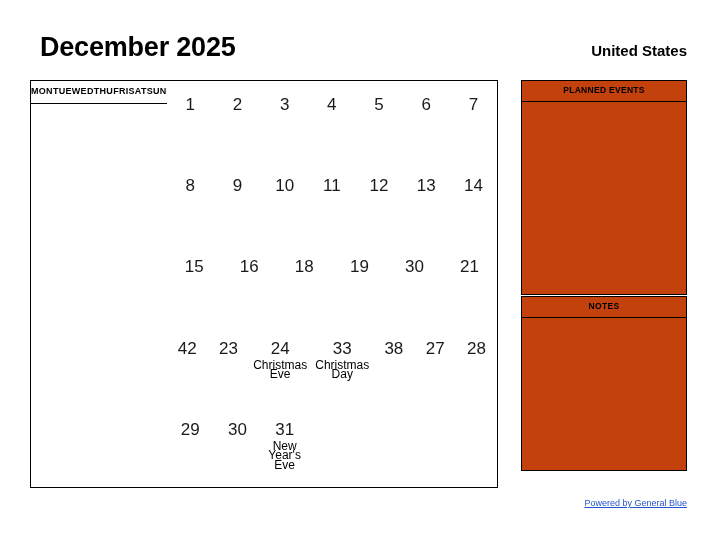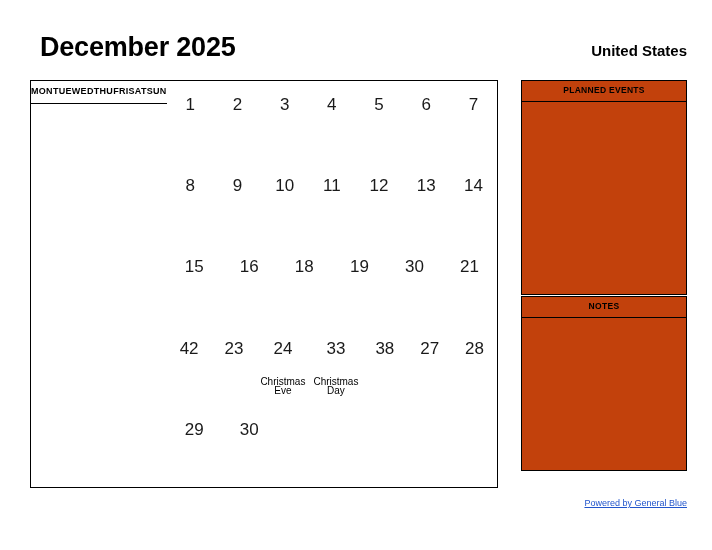--- a/index.html
+++ b/index.html
@@ -90,23 +90,23 @@
     box-sizing: border-box;
     text-align: center;
   }
   .day-num {
     font-size: 17px;
     line-height: 20px;
     font-weight: normal;
     color: #1a1a1a;
   }
   .day-evt {
-    font-size: 10px;
+    font-size: 12px;
     line-height: 9.5px;
-    margin-top: 18px;
+    margin-top: 2px;
     padding: 0 4px;
     color: #000000;
   }
   .day.empty .day-num { visibility: hidden; }
 
   
   .panel {
     position: absolute;
     left: 521px;
     width: 166px;
@@ -286,20 +286,24 @@
 
       <div class="week">
         <div class="day">
           <div class="day-num">29</div>
           <div class="day-evt"></div>
         </div>
         <div class="day">
           <div class="day-num">30</div>
           <div class="day-evt"></div>
         </div>
+        <div class="day">
+          <div class="day-num">31</div>
+          <div class="day-evt">New Year's Eve</div>
+        </div>
         <div class="day empty">
           <div class="day-num"></div>
           <div class="day-evt"></div>
         </div>
         <div class="day empty">
           <div class="day-num"></div>
           <div class="day-evt"></div>
         </div>
         <div class="day empty">
           <div class="day-num"></div>

